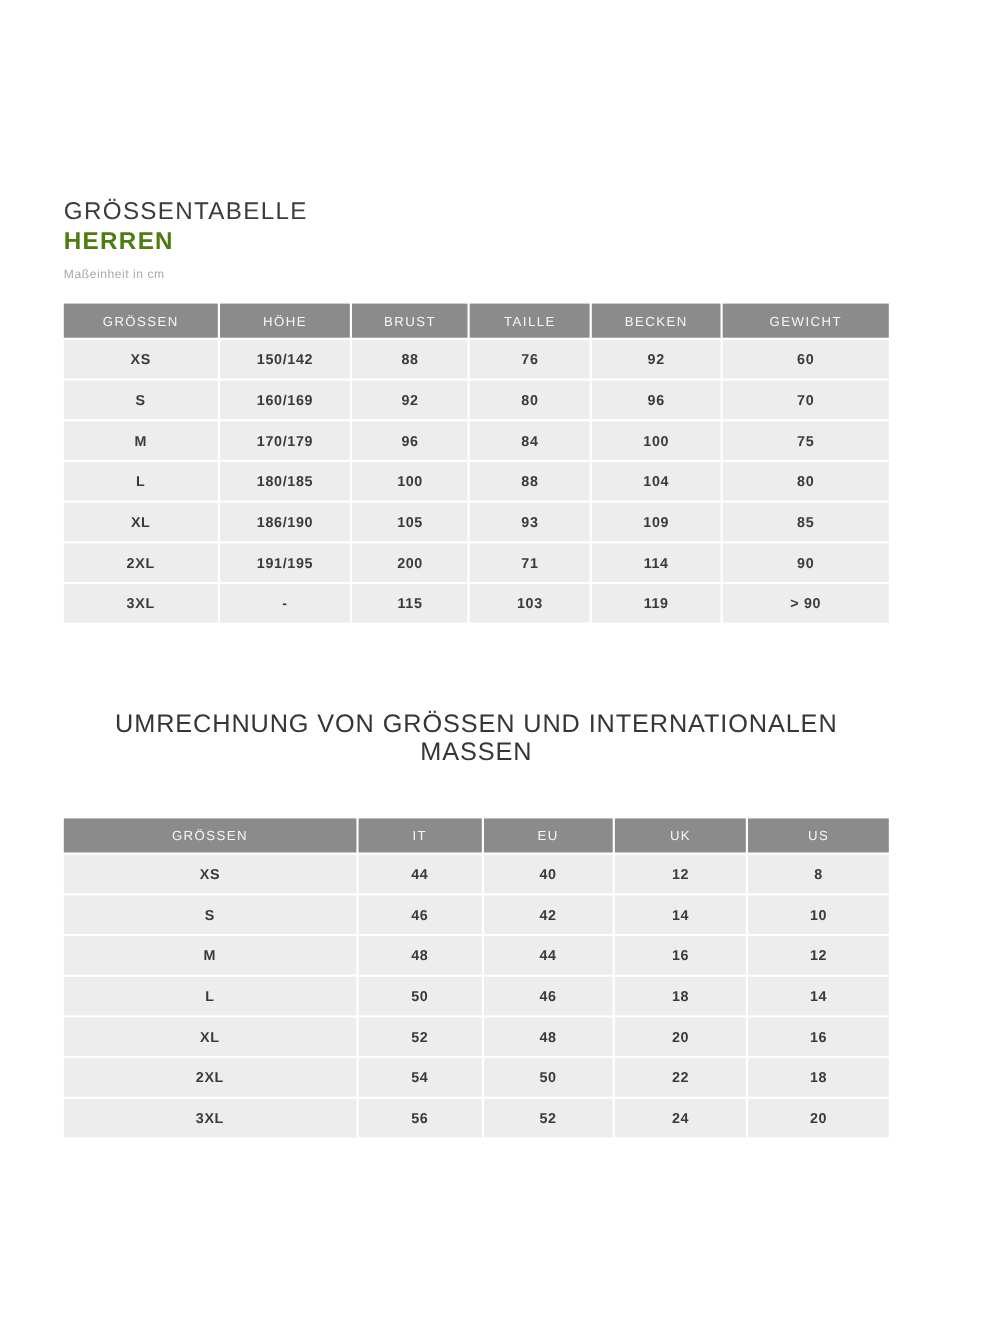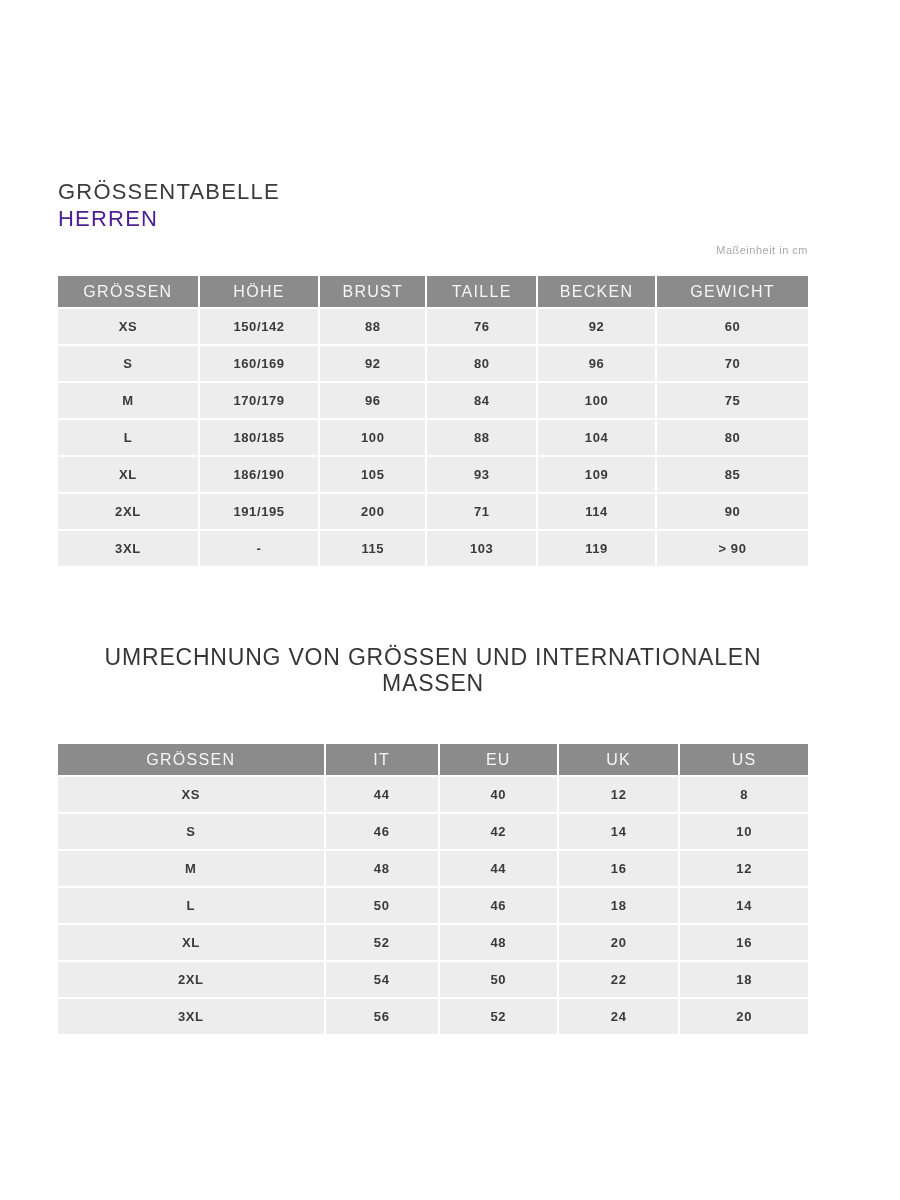--- a/index.html
+++ b/index.html
@@ -26,45 +26,44 @@
     font-size: 22px;
     line-height: 27px;
     font-weight: 400;
     letter-spacing: 1.2px;
     color: #3c3c3c;
   }
   .page-subtitle {
     margin: 0;
     font-size: 22px;
     line-height: 27px;
-    font-weight: 400;
+    font-weight: 700;
     letter-spacing: 1.2px;
-    color: #4c1d95;
+    color: #4d7c0f;
   }
   .unit-note {
     margin-top: 12px;
-    text-align: right;
     font-size: 11px;
     letter-spacing: 0.5px;
     color: #a9a9a9;
   }
   table.size-table {
     border-collapse: separate;
     border-spacing: 2px;
     table-layout: fixed;
     width: 754px;
     margin-left: -2px;
   }
   table.t1 { margin-top: 18px; }
   table.t2 { margin-top: 46px; }
   table.size-table th {
     background: #8b8b8b;
     color: #f6f6f6;
     font-weight: 400;
-    font-size: 16px;
+    font-size: 12px;
     letter-spacing: 1.3px;
     height: 31px;
     text-align: center;
     padding: 0;
   }
   table.size-table td {
     background: #ededed;
     color: #3a3a3a;
     font-weight: 600;
     font-size: 13px;

